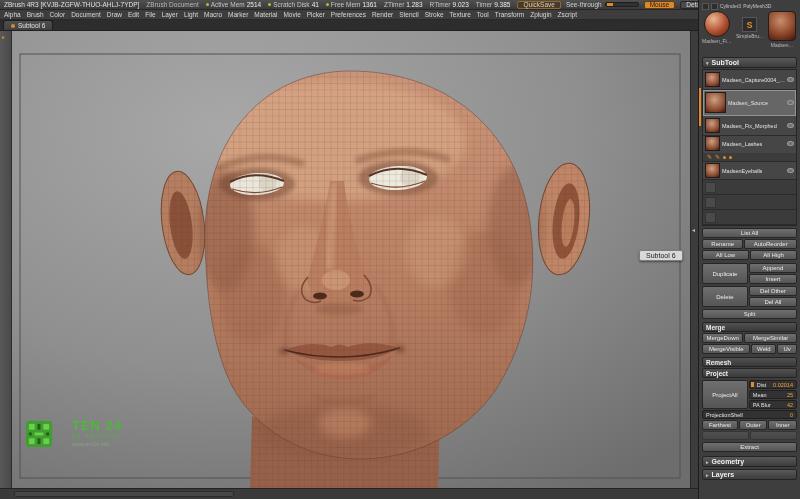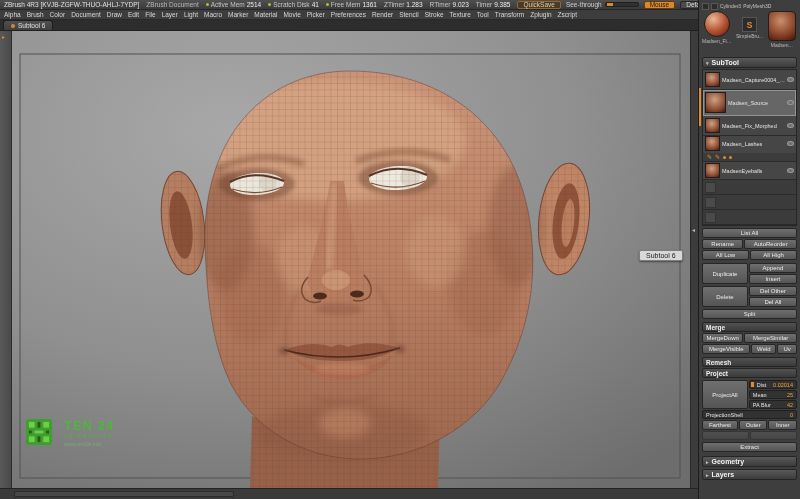--- a/index.html
+++ b/index.html
@@ -37,21 +37,21 @@
   .gutter-arrow{position:absolute;top:3px;left:2px;font-size:6px;color:#d9882e;line-height:1}
   .canvas{position:relative;width:678px;height:457px;overflow:hidden;background:#8c8c8c}
   .canvas svg.scene{position:absolute;inset:0;display:block}
   .divider{width:8px;background:#3c3c3c;border-left:1px solid #282828;position:relative}
   .div-arrow{position:absolute;top:196px;left:1px;font-size:6px;color:#b8b8b8;line-height:1}
   .bottom-strip{height:11px;background:#3a3a3a;border-top:1px solid #232323;position:relative}
   .h-handle{position:absolute;left:14px;top:2px;height:6px;width:220px;background:#484848;border:1px solid #2b2b2b;border-radius:2px}
 
   .tooltip{position:absolute;left:627px;top:219px;background:#d8d8d8;border:1px solid #7d7d7d;border-radius:2px;color:#1b1b1b;font-size:7px;padding:1px 6px;box-shadow:0 1px 2px rgba(0,0,0,.45)}
 
-  .logo{position:absolute;left:14px;top:388px;display:flex;gap:12px;align-items:flex-start}
+  .logo{position:absolute;left:14px;top:388px;display:flex;gap:20px;align-items:flex-end}
   .logo-title{font-size:13px;font-weight:bold;color:#4cb83a;letter-spacing:1px;line-height:1}
   .logo-sub{font-size:5px;color:#4cb83a;letter-spacing:2px;margin-top:1px}
   .logo-url{font-size:5.5px;color:#84a37c;margin-top:2px}
 
   
   .right-panel{width:102px;background:#3e3e3e;border-left:1px solid #1c1c1c;display:flex;flex-direction:column;padding:1px 3px 0 3px;position:relative;color:#ddd}
   .right-panel>*{flex:none}
   .panel-scroll{position:absolute;left:0;top:88px;width:2px;height:38px;background:#e0892e}
 
   .shelf-row1{height:10px;display:flex;align-items:center;gap:2px;font-size:5px;color:#c4c4c4;overflow:hidden;white-space:nowrap}

